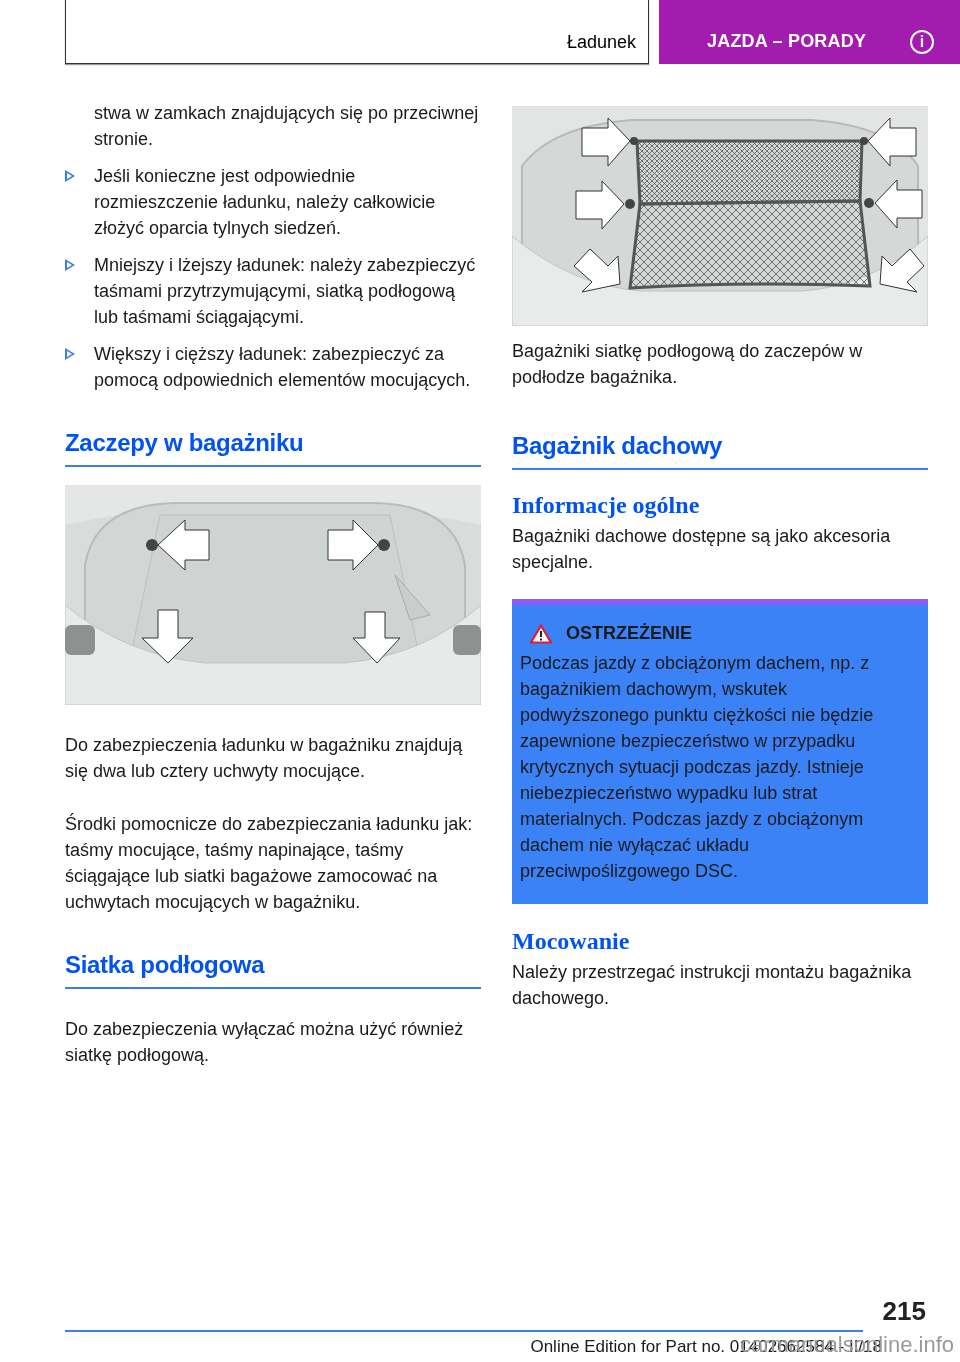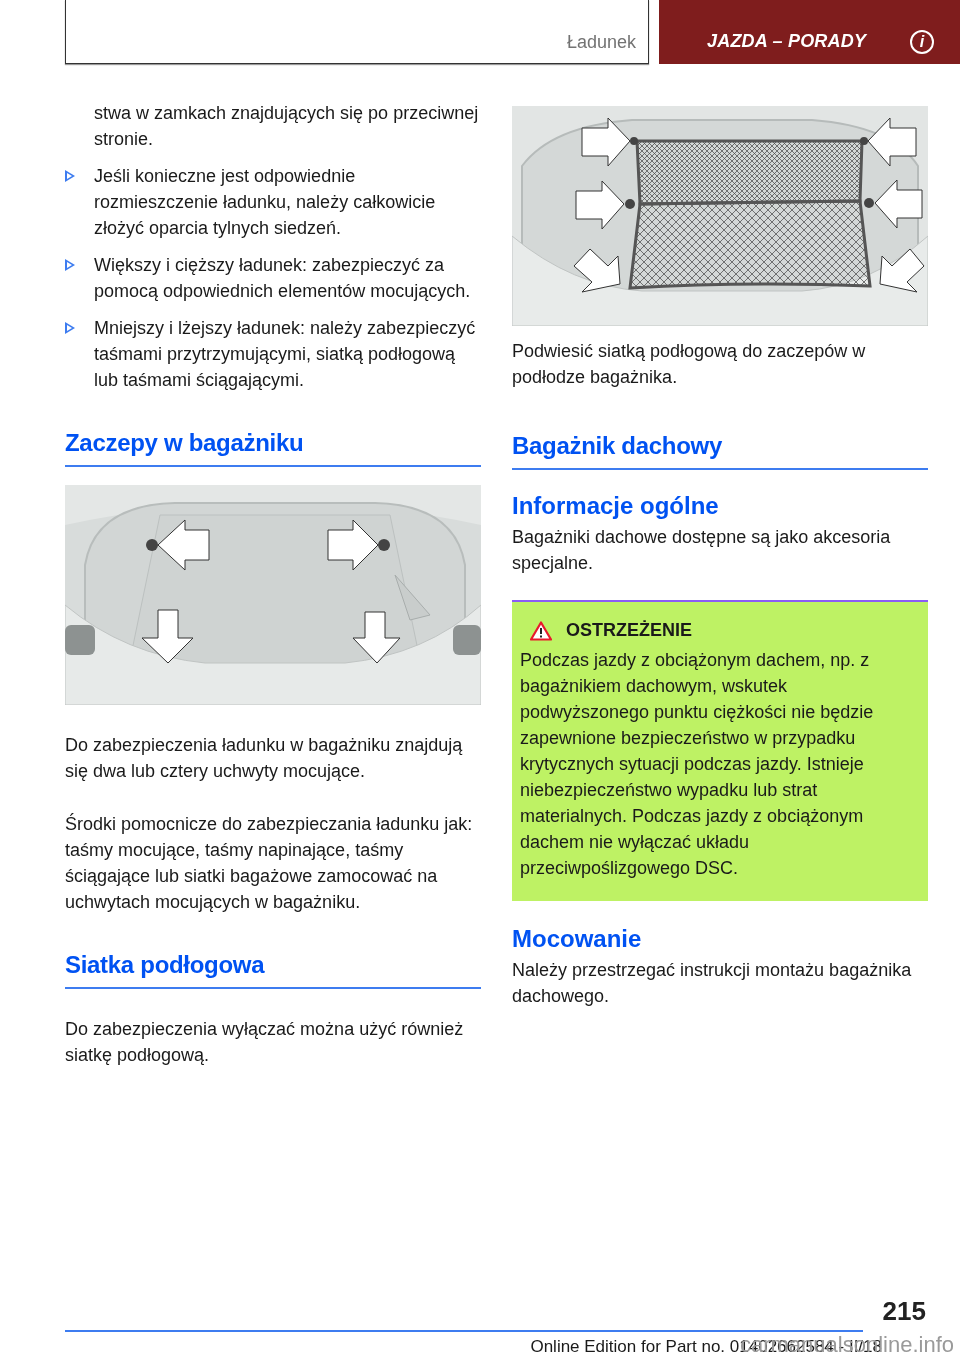--- a/index.html
+++ b/index.html
@@ -6,26 +6,25 @@
   html, body { width: 960px; height: 1362px; background: #ffffff; overflow: hidden; }
   body { position: relative; font-family: "Liberation Sans", sans-serif; color: #1a1a1a; }
 
   
   .hdr-left {
     position: absolute; left: 65px; top: 0; width: 584px; height: 64px;
     border: 1px solid #333; border-top: none; background: #fff;
     box-shadow: 0 1px 1px #999;
   }
   .hdr-left .label {
-    position: absolute; right: 12px; bottom: 10px; font-size: 18px; color: #737373;
+    position: absolute; right: 12px; bottom: 10px; font-size: 18px; color: #000000;
   }
   .hdr-right {
     position: absolute; left: 659px; top: 0; width: 301px; height: 64px;
-    background: #7f1d1d;
-    font-style: italic;
+    background: #a21caf;
   }
   .hdr-right .label {
     position: absolute; left: 48px; bottom: 12px; font-size: 18px; font-weight: bold;
     color: #fff; letter-spacing: 0.2px;
   }
   .hdr-right .info-icon {
     position: absolute; left: 251px; bottom: 10px; width: 24px; height: 24px;
     border: 2px solid #fff; border-radius: 50%;
     color: #fff; font-size: 16px; font-weight: bold; text-align: center; line-height: 20px;
   }
@@ -47,27 +46,27 @@
   .bullets li .tri::after {
     content: ""; position: absolute; left: -8px; top: -3px; width: 0; height: 0;
     border-left: 5px solid #fff; border-top: 3px solid transparent; border-bottom: 3px solid transparent;
   }
   .cont { padding-left: 29px; font-size: 18px; line-height: 26px; margin-bottom: 11px; }
 
   .h1 {
     font-size: 24px; font-weight: bold; color: #0052f2; padding-bottom: 8px;
     border-bottom: 2px solid #3d7cf0; margin-bottom: 18px; letter-spacing: -0.3px;
   }
-  .h2 { font-size: 24px; font-weight: bold; color: #0052f2; margin-bottom: 4px; }
+  .h2 { font-size: 24px; font-weight: bold; color: #0052f2; margin-bottom: 4px; font-family: Liberation Serif, serif; }
 
   .figure {
     width: 416px; background: #dfe2e1; position: relative; overflow: hidden; margin-bottom: 14px;
   }
 
-  .warn-box { background: #bef264; border-top: 2px solid #8b5cf6; padding: 18px 8px 20px 8px; margin-bottom: 24px; }
+  .warn-box { background: #3b82f6; border-top: 6px solid #8b5cf6; padding: 18px 8px 20px 8px; margin-bottom: 24px; }
   .warn-title { display: flex; align-items: center; font-size: 18px; font-weight: bold; margin-bottom: 6px; }
   .warn-title svg { margin-left: 10px; margin-right: 14px; }
 
   
   .page-num { position: absolute; right: 34px; top: 1296px; font-size: 26px; font-weight: bold; color: #222; }
   .foot-line { position: absolute; left: 65px; top: 1330px; width: 798px; height: 2px; background: #3d7cf0; }
   .foot-text { position: absolute; right: 78px; top: 1337px; font-size: 17px; color: #1a1a1a; }
   .watermark { color: #9a9a9a; font-size: 22px; }
 </style>
 </head>
@@ -78,22 +77,22 @@
 </div>
 <div class="hdr-right">
   <span class="label">JAZDA – PORADY</span>
   <span class="info-icon">i</span>
 </div>
 
 <div class="col col-left">
   <div class="cont">stwa w zamkach znajdujących się po przeciwnej stronie.</div>
   <ul class="bullets">
     <li><span class="tri"></span><span>Jeśli konieczne jest odpowiednie rozmieszczenie ładunku, należy całkowicie złożyć oparcia tylnych siedzeń.</span></li>
+    <li><span class="tri"></span><span>Mniejszy i lżejszy ładunek: należy zabezpieczyć taśmami przytrzymującymi, siatką podłogową lub taśmami ściągającymi.</span></li>
     <li><span class="tri"></span><span>Większy i cięższy ładunek: zabezpieczyć za pomocą odpowiednich elementów mocujących.</span></li>
-    <li><span class="tri"></span><span>Mniejszy i lżejszy ładunek: należy zabezpieczyć taśmami przytrzymującymi, siatką podłogową lub taśmami ściągającymi.</span></li>
   </ul>
 
   <h1 class="h1" style="margin-top:36px;">Zaczepy w bagażniku</h1>
 
   <div class="figure" style="height:220px;">
     <svg width="416" height="220" viewBox="0 0 416 220">
       <rect width="416" height="220" fill="#e4e7e6"></rect>
       <path d="M0 40 Q208 -5 416 40 L416 220 L0 220 Z" fill="#d8dcdb"></path>
       <path d="M20 80 Q30 20 110 18 L310 18 Q390 20 400 80 L400 150 Q330 190 208 190 Q86 190 20 150 Z" fill="#d2d6d5" stroke="#b8bdbc" stroke-width="2"></path>
       <path d="M95 30 L325 30 L355 175 Q208 195 65 175 Z" fill="#cfd3d2" stroke="#bcc1c0"></path>
@@ -146,21 +145,21 @@
 
       <polygon points="118,35 96,12 96,22 70,22 70,50 96,50 96,60" fill="#fff" stroke="#333"></polygon>
       <polygon points="356,35 378,12 378,22 404,22 404,50 378,50 378,60" fill="#fff" stroke="#333"></polygon>
       <polygon points="112,98 90,75 90,85 64,85 64,113 90,113 90,123" fill="#fff" stroke="#333"></polygon>
       <polygon points="363,97 385,74 385,84 410,84 410,112 385,112 385,122" fill="#fff" stroke="#333"></polygon>
       <polygon points="108,178 106,150 96,160 78,143 62,160 80,176 70,186" fill="#fff" stroke="#333"></polygon>
       <polygon points="368,178 370,150 380,160 398,143 412,160 395,176 405,186" fill="#fff" stroke="#333"></polygon>
     </svg>
   </div>
 
-  <p class="body-text" style="margin-bottom:42px;">Podwiesić siatką podłogową do zaczepów w podłodze bagażnika.</p>
+  <p class="body-text" style="margin-bottom:42px;">Bagażniki siatkę podłogową do zaczepów w podłodze bagażnika.</p>
 
   <h1 class="h1" style="margin-bottom:22px;">Bagażnik dachowy</h1>
 
   <h2 class="h2">Informacje ogólne</h2>
   <p class="body-text" style="margin-bottom:24px;">Bagażniki dachowe dostępne są jako akcesoria specjalne.</p>
 
 
   <div class="warn-box">
     <div class="warn-title">
       <svg width="22" height="20" viewBox="0 0 22 20">

